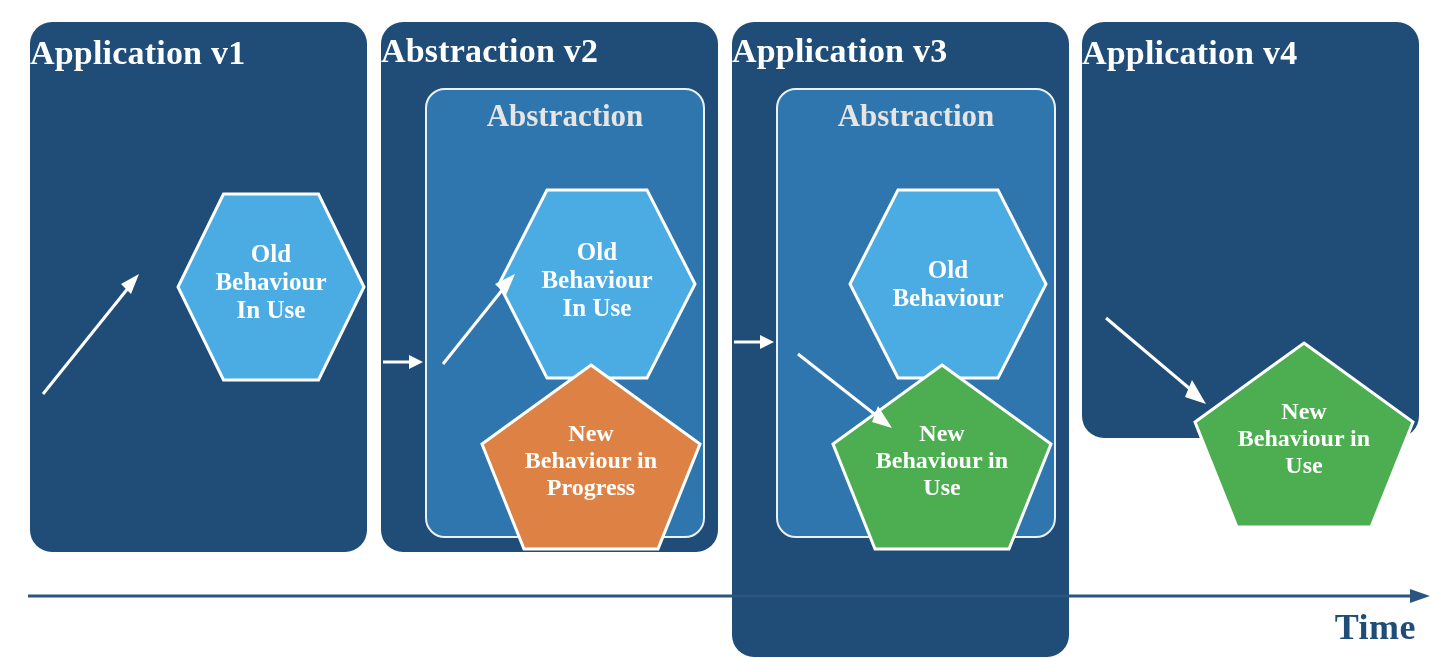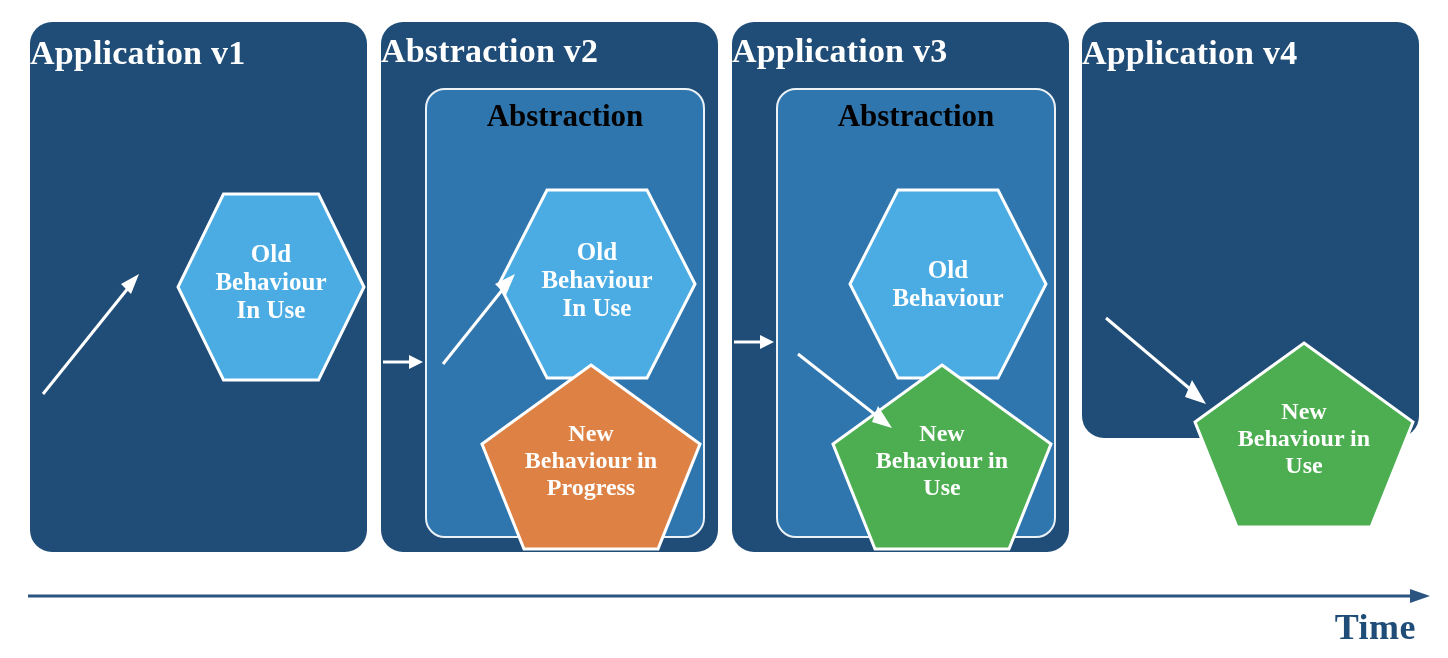--- a/index.html
+++ b/index.html
@@ -50,21 +50,21 @@
     background: #3076AE;
     border: 2px solid #EAF2F8;
     border-radius: 20px;
     box-sizing: border-box;
   }
   .abstraction-title {
     position: absolute;
     left: 0; right: 0;
     top: 8px;
     text-align: center;
-    color: #000000;
+    color: #e5e5e5;
     font-size: 31px;
     font-weight: bold;
     white-space: nowrap;
   }
 
   
   .shape {
     position: absolute;
   }
   .shape svg {
@@ -175,21 +175,21 @@
     </div>
 
     <div class="connector" style="left:2px; top:330px; width:42px; height:20px;">
       <svg width="42" height="20" viewBox="0 0 42 20">
         <line x1="0" y1="10" x2="30" y2="10" stroke="#FFFFFF" stroke-width="3"></line>
         <polygon points="40,10 26,3 26,17" fill="#FFFFFF"></polygon>
       </svg>
     </div>
   </div>
 
-  <div class="app-panel p3" style="left:732px; top:22px; width:337px; height:530px;">
+  <div class="app-panel p3" style="left:732px; top:22px; width:337px; height:635px;">
     <div class="app-title">Application v3</div>
 
     <div class="abstraction" style="left:44px; top:66px; width:280px; height:450px;">
       <div class="abstraction-title">Abstraction</div>
 
       <div class="shape" style="left:70px; top:98px; width:200px; height:192px;">
         <svg viewBox="0 0 200 192" preserveAspectRatio="none">
           <polygon points="50,2 150,2 198,96 150,190 50,190 2,96" fill="#4BACE4" stroke="#FFFFFF" stroke-width="3"></polygon>
         </svg>
         <div class="shape-label hex-label" style="top:68px;">Old

